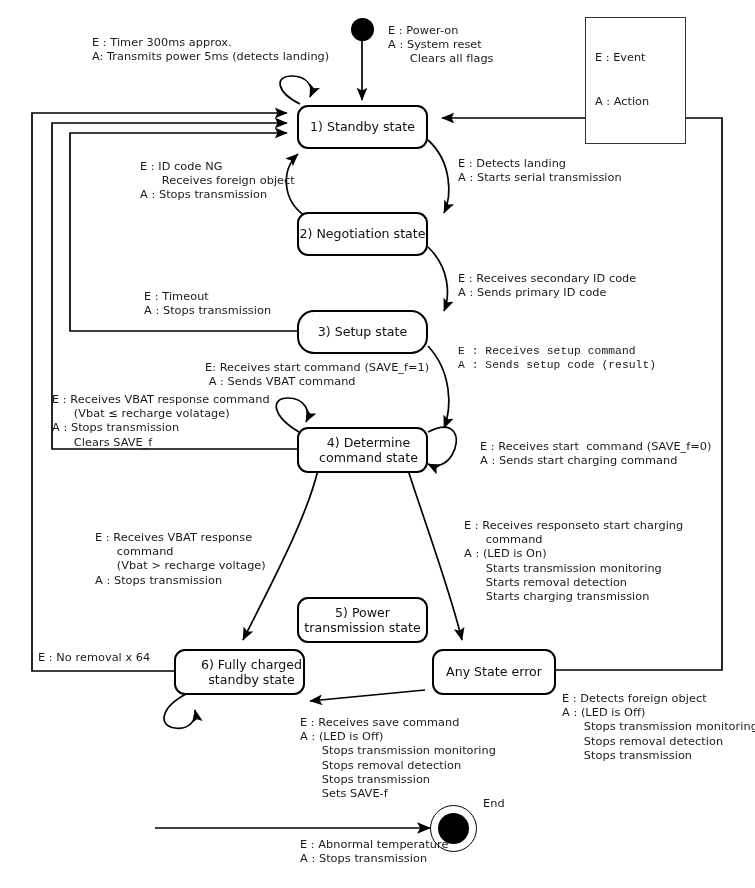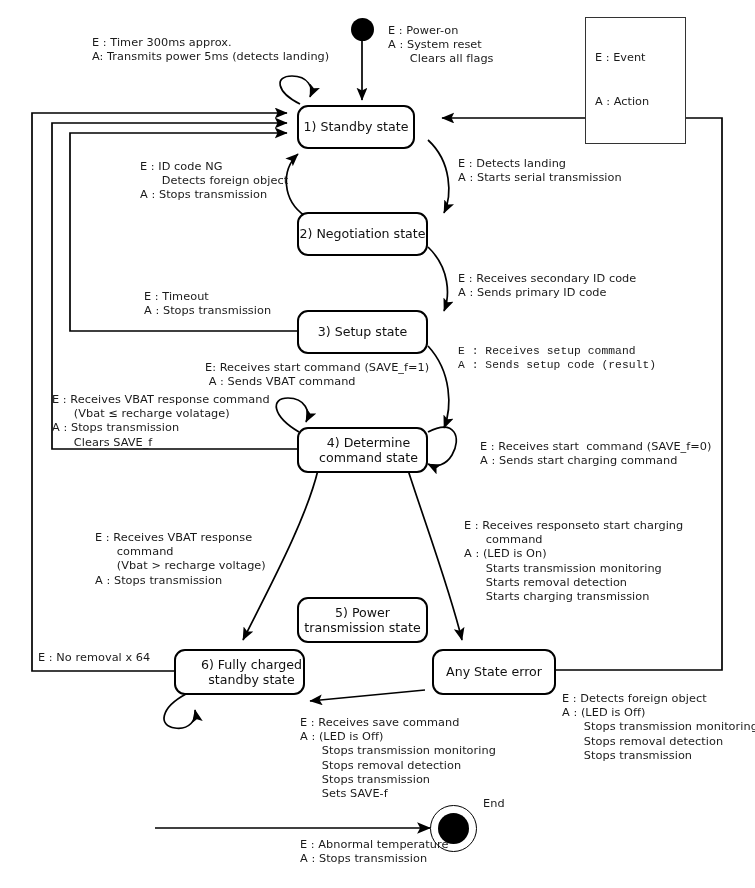--- a/index.html
+++ b/index.html
@@ -112,25 +112,25 @@
 
       <path d="M297,449 L52,449 L52,123 L287,123" marker-end="url(#ah)"></path>
 
       <path d="M297,331 L70,331 L70,133 L287,133" marker-end="url(#ah)"></path>
 
     </g>
   </svg>
 
   <div class="dot-start" style="left:351px;top:18px;width:23px;height:23px;"></div>
 
-  <div class="state" style="left:297px;top:105px;width:118px;height:44px;">1) Standby state</div>
+  <div class="state" style="left:297px;top:105px;width:131px;height:44px;">1) Standby state</div>
 
   <div class="state" style="left:297px;top:212px;width:131px;height:44px;">2) Negotiation state</div>
 
-  <div class="state" style="left:297px;top:310px;width:131px;height:44px;">3) Setup state</div>
+  <div class="state" style="left:297px;top:310px;width:131px;height:44px;border-radius:17px;">3) Setup state</div>
 
   <div class="state" style="left:297px;top:427px;width:131px;height:46px;padding-left:12px;">4) Determine
 command state</div>
 
   <div class="state" style="left:297px;top:597px;width:131px;height:46px;">5) Power
 transmission state</div>
 
   <div class="state" style="left:174px;top:649px;width:131px;height:46px;padding-left:24px;">6) Fully charged
 standby state</div>
 
@@ -149,21 +149,21 @@
 A : System reset
       Clears all flags</div>
 
   <div class="lbl" style="left:92px;top:36px;">E : Timer 300ms approx.
 A: Transmits power 5ms (detects landing)</div>
 
   <div class="lbl" style="left:458px;top:157px;">E : Detects landing
 A : Starts serial transmission</div>
 
   <div class="lbl" style="left:140px;top:160px;">E : ID code NG
-      Detects foreign object
+      Receives foreign object
 A : Stops transmission</div>
 
   <div class="lbl" style="left:458px;top:272px;">E : Receives secondary ID code
 A : Sends primary ID code</div>
 
   <div class="lbl" style="left:144px;top:290px;">E : Timeout
 A : Stops transmission</div>
 
   <div class="lbl" style="left:458px;top:344px;font-family:Liberation Mono, monospace;">E : Receives setup command
 A : Sends setup code (result)</div>

